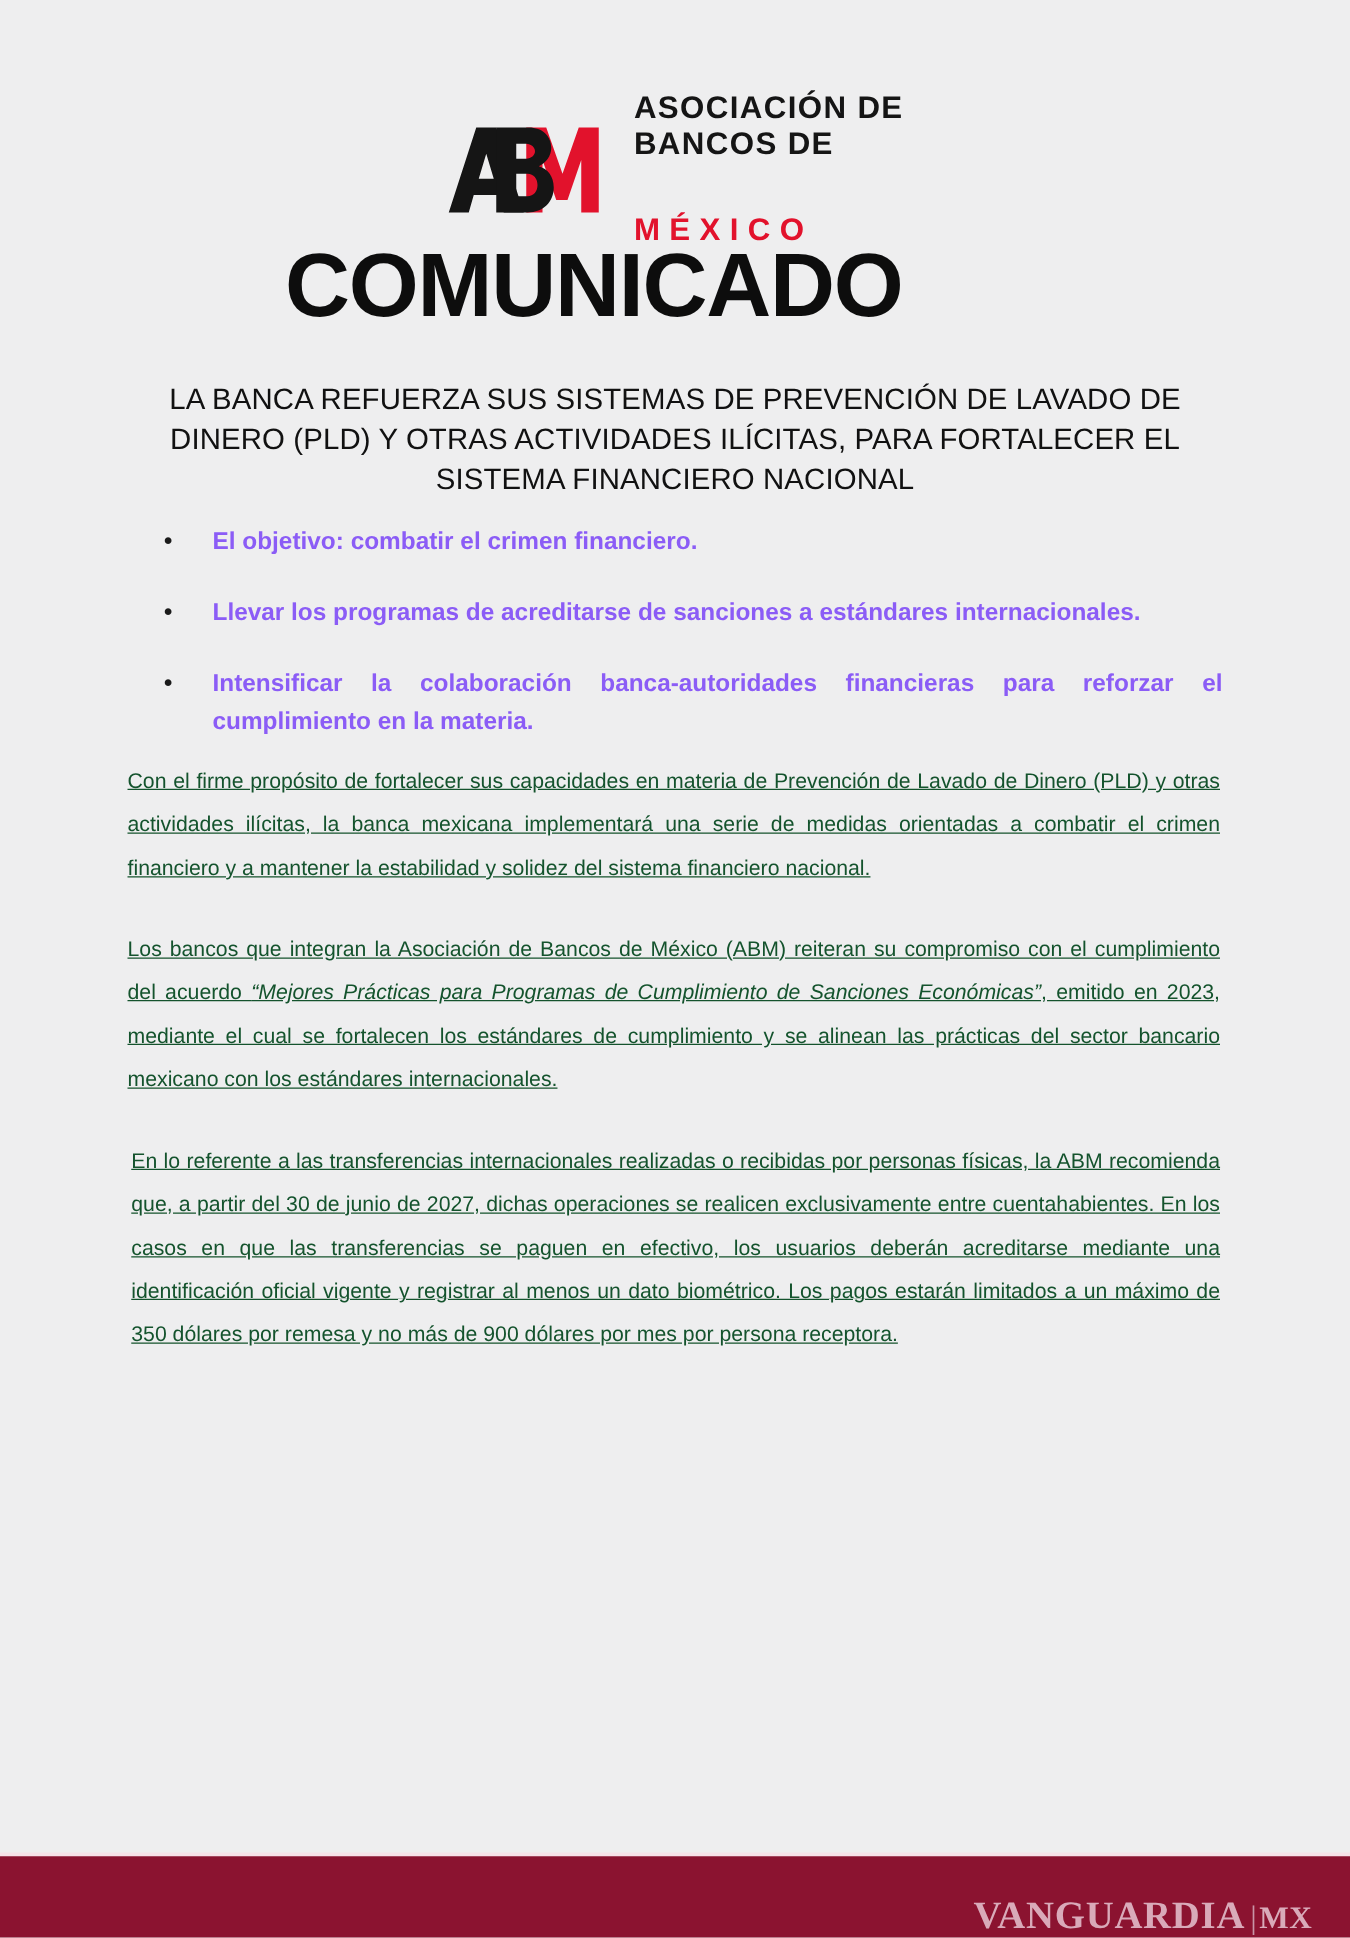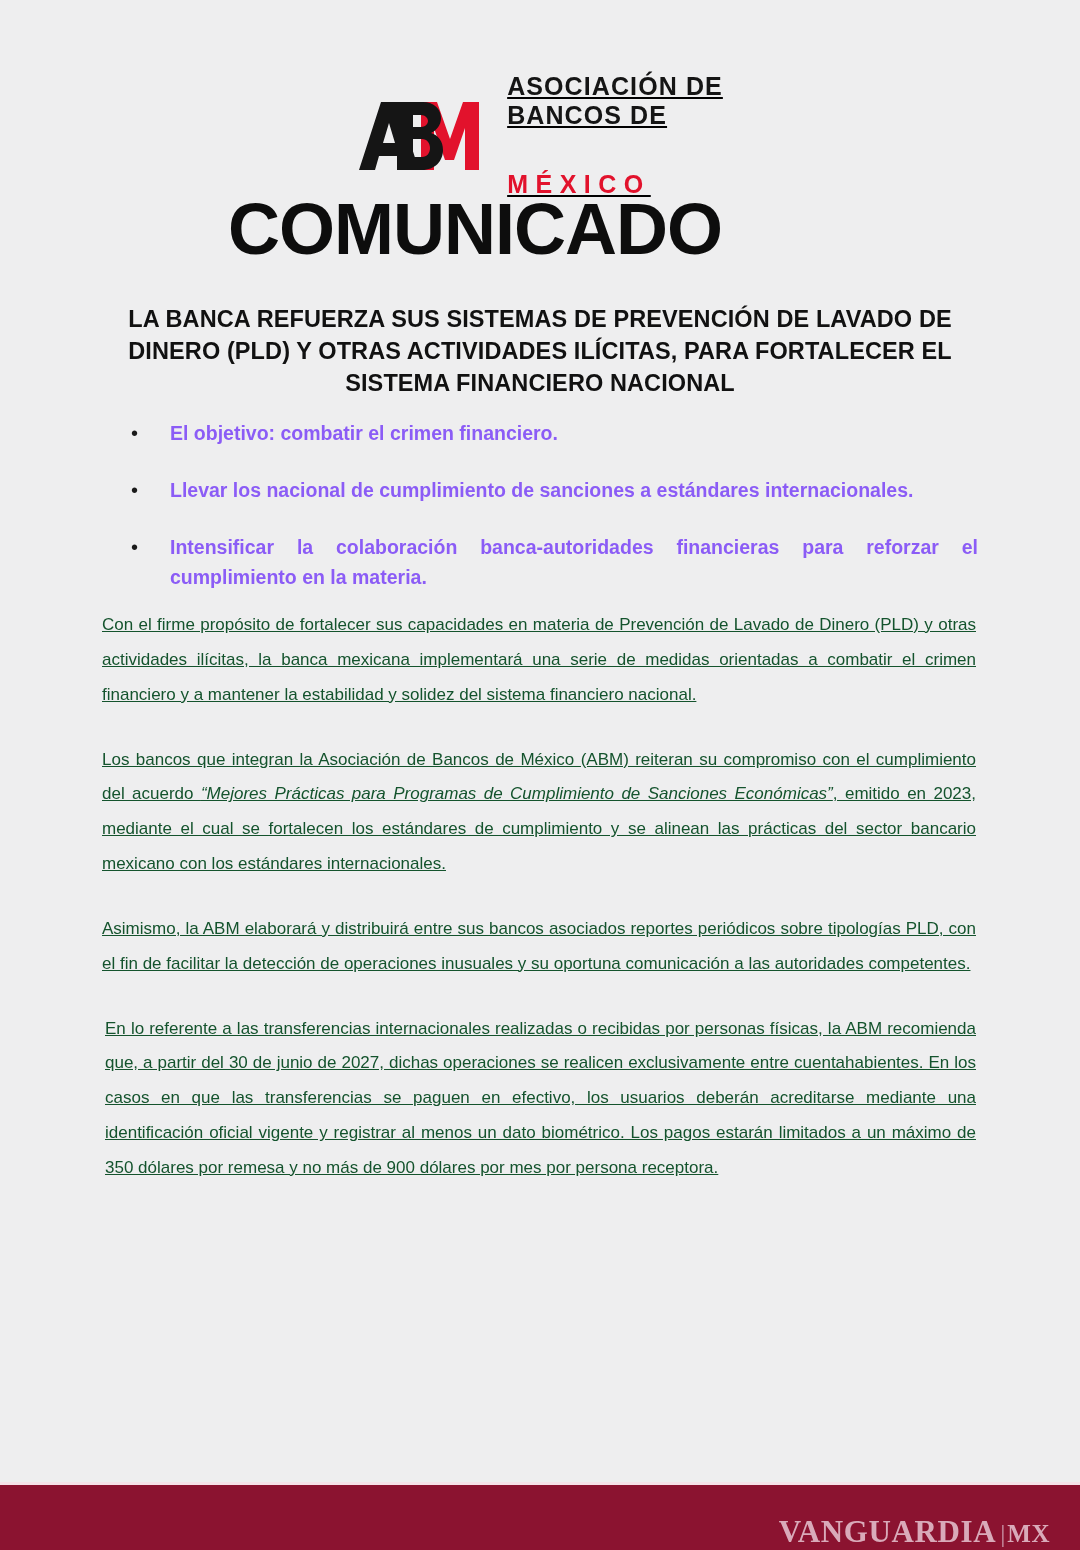--- a/index.html
+++ b/index.html
@@ -29,21 +29,20 @@
     left: 0;
     width: 1080px;
     display: flex;
     justify-content: center;
     align-items: flex-start;
   }
   .logo-inner {
     display: flex;
     align-items: center;
     gap: 14px;
-    text-decoration: underline;
   }
   .logo-mark {
     width: 136px;
     height: 86px;
     flex: 0 0 auto;
   }
   .logo-words {
     display: flex;
     flex-direction: column;
     justify-content: center;
@@ -81,21 +80,21 @@
   }
 
   
   .doc-subtitle {
     position: absolute;
     top: 303px;
     left: 90px;
     width: 900px;
     text-align: center;
     font-size: 23.5px;
-    font-weight: 700;
+    font-weight: 400;
     line-height: 1.37;
     color: #111111;
     letter-spacing: 0.1px;
   }
 
   
   .bullets {
     position: absolute;
     top: 418px;
     left: 102px;
@@ -222,32 +221,31 @@
 
   <div class="doc-subtitle">LA BANCA REFUERZA SUS SISTEMAS DE PREVENCIÓN DE LAVADO DE DINERO (PLD) Y OTRAS ACTIVIDADES ILÍCITAS, PARA FORTALECER EL SISTEMA FINANCIERO NACIONAL</div>
 
   <div class="bullets">
     <div class="bullet-item">
       <span class="bullet-dot">•</span>
       <span class="bullet-text">El objetivo: combatir el crimen financiero.</span>
     </div>
     <div class="bullet-item">
       <span class="bullet-dot">•</span>
-      <span class="bullet-text">Llevar los nacional de cumplimiento de sanciones a estándares internacionales.</span>
+      <span class="bullet-text">Llevar los programas de acreditarse de sanciones a estándares internacionales.</span>
     </div>
     <div class="bullet-item">
       <span class="bullet-dot">•</span>
       <span class="bullet-text">Intensificar la colaboración banca-autoridades financieras para reforzar el cumplimiento en la materia.</span>
     </div>
   </div>
 
   <div class="body-copy">
     <p class="para">Con el firme propósito de fortalecer sus capacidades en materia de Prevención de Lavado de Dinero (PLD) y otras actividades ilícitas, la banca mexicana implementará una serie de medidas orientadas a combatir el crimen financiero y a mantener la estabilidad y solidez del sistema financiero nacional.</p>
     <p class="para"><span>Los bancos que integran la Asociación de Bancos de México (ABM) reiteran su compromiso con el cumplimiento del acuerdo </span><em>“Mejores Prácticas para Programas de Cumplimiento de Sanciones Económicas”</em><span>, emitido en 2023, mediante el cual se fortalecen los estándares de cumplimiento y se alinean las prácticas del sector bancario mexicano con los estándares internacionales.</span></p>
-    <p class="para">Asimismo, la ABM elaborará y distribuirá entre sus bancos asociados reportes periódicos sobre tipologías PLD, con el fin de facilitar la detección de operaciones inusuales y su oportuna comunicación a las autoridades competentes.</p>
     <p class="para tail">En lo referente a las transferencias internacionales realizadas o recibidas por personas físicas, la ABM recomienda que, a partir del 30 de junio de 2027, dichas operaciones se realicen exclusivamente entre cuentahabientes. En los casos en que las transferencias se paguen en efectivo, los usuarios deberán acreditarse mediante una identificación oficial vigente y registrar al menos un dato biométrico. Los pagos estarán limitados a un máximo de 350 dólares por remesa y no más de 900 dólares por mes por persona receptora.</p>
   </div>
 
   <div class="footer-hairline"></div>
   <div class="footer-band">
     <div class="footer-logo">
       <span class="fl-main">VANGUARDIA</span>
       <span class="fl-sep">|</span>
       <span class="fl-mx">MX</span>
     </div>

